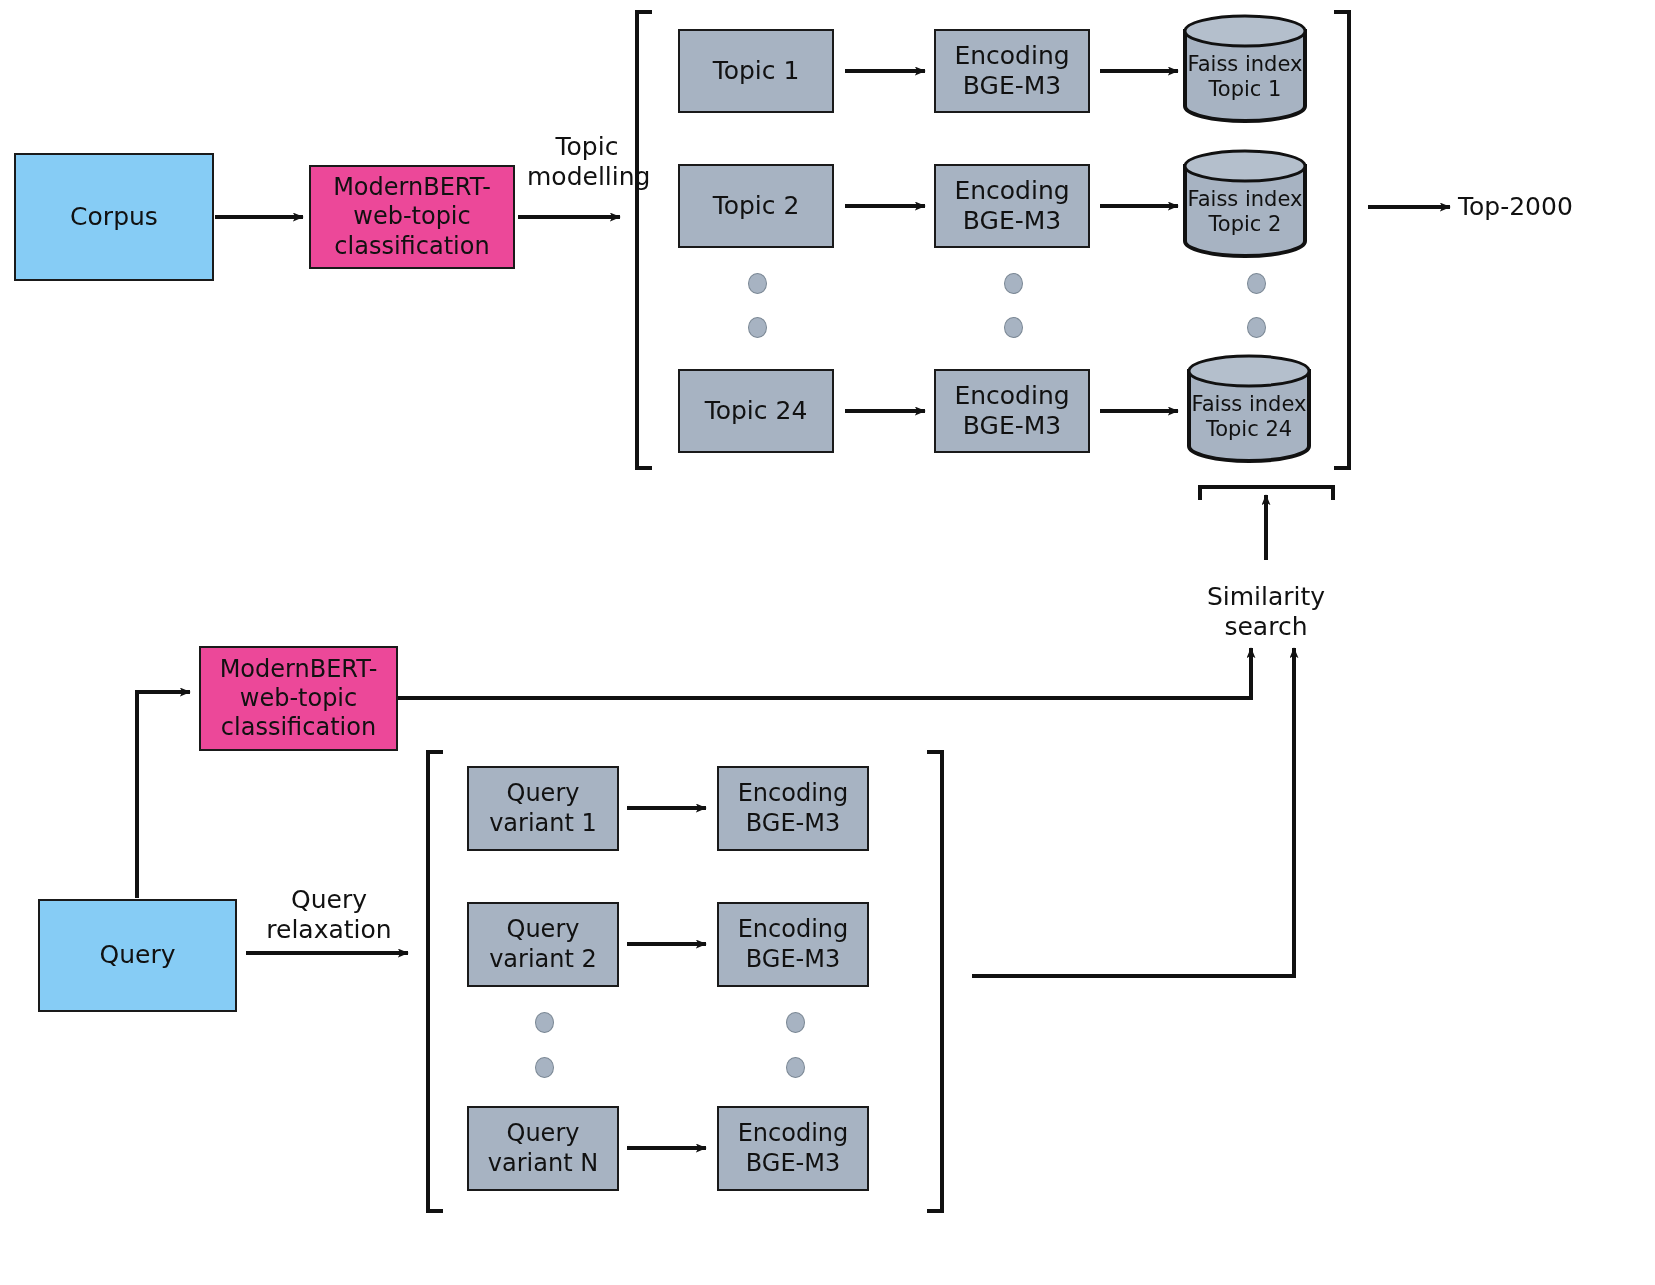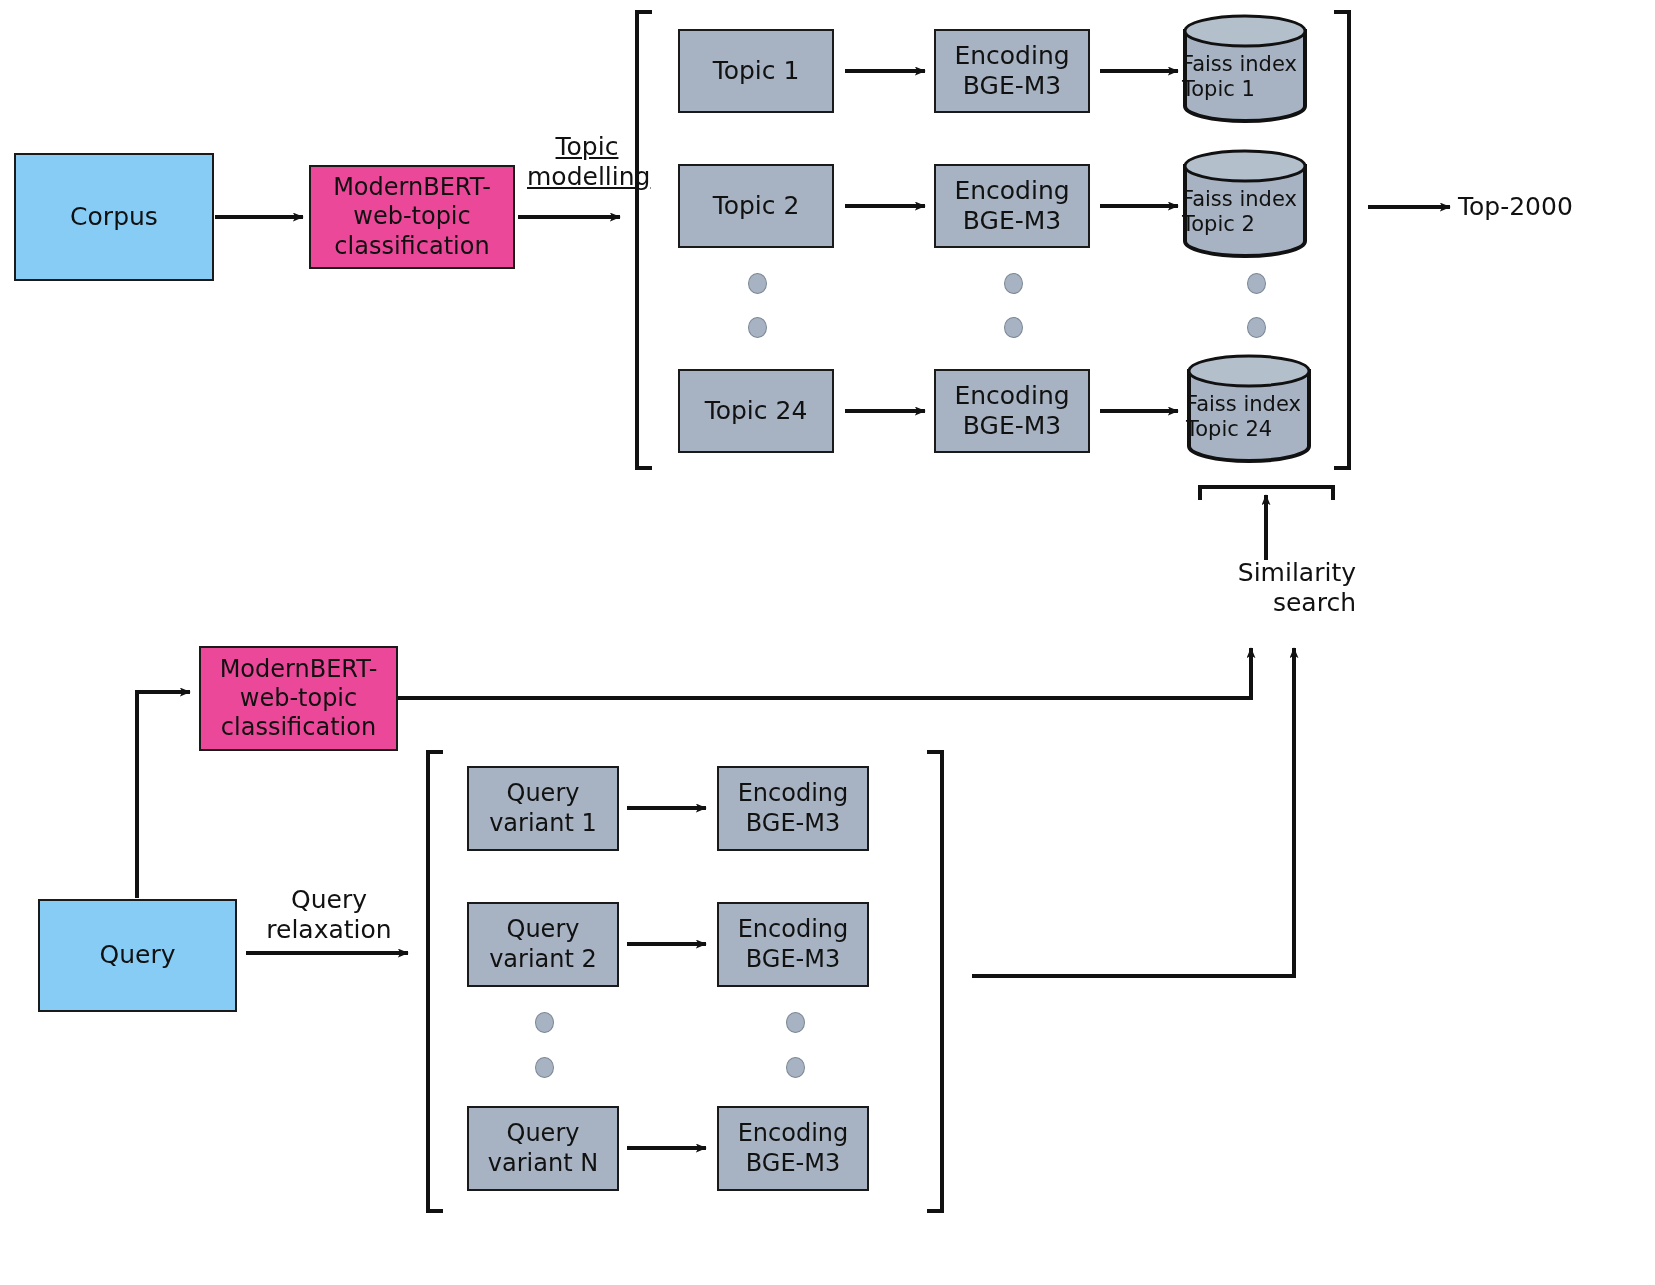--- a/index.html
+++ b/index.html
@@ -30,20 +30,21 @@
   .node.blue   { background: #86ccf5; }
   .node.green  { background: #ec4899; }
   .node.gray   { background: #a7b3c2; }
 
   .cyl {
     position: absolute;
   }
   .cyl .lbl {
     position: absolute;
     left: 0; right: 0;
+    text-align: center;
     color: #111;
     line-height: 1.2;
     white-space: pre-line;
     z-index: 3;
     pointer-events: none;
   }
   .flabel {
     position: absolute;
     color: #111111;
     text-align: center;
@@ -117,21 +118,21 @@
       <path d="M972,976 L1294,976 L1294,648" marker-end="url(#arrow)"></path>
     </g>
   </svg>
 
   <div class="node blue" style="left:14px; top:153px; width:200px; height:128px; font-size:25px;text-align:right;">Corpus</div>
 
   <div class="node green" style="left:309px; top:165px; width:206px; height:104px; font-size:24px;">ModernBERT-
 web-topic
 classification</div>
 
-  <div class="flabel" style="left:527px; top:132px; width:120px; font-size:25px;text-decoration:underline;">Topic
+  <div class="flabel" style="left:527px; top:132px; width:120px; font-size:25px;">Topic
 modelling</div>
 
   <div class="node gray" style="left:678px; top:29px; width:156px; height:84px; font-size:25px;">Topic 1</div>
   <div class="node gray" style="left:934px; top:29px; width:156px; height:84px; font-size:25px;">Encoding
 BGE-M3</div>
   <div class="cyl" style="left:1182px; top:14px; width:126px; height:110px;">
     <svg width="126" height="110" viewBox="0 0 126 110">
       <path d="M3,17 L3,92 A60,15 0 0 0 123,92 L123,17 Z" fill="#a7b3c2" stroke="#111" stroke-width="4"></path>
       <ellipse cx="63" cy="17" rx="60" ry="15" fill="#b4bfcc" stroke="#111" stroke-width="3"></ellipse>
     </svg>
@@ -165,21 +166,21 @@
     <svg width="126" height="110" viewBox="0 0 126 110">
       <path d="M3,17 L3,92 A60,15 0 0 0 123,92 L123,17 Z" fill="#a7b3c2" stroke="#111" stroke-width="4"></path>
       <ellipse cx="63" cy="17" rx="60" ry="15" fill="#b4bfcc" stroke="#111" stroke-width="3"></ellipse>
     </svg>
     <div class="lbl" style="top:38px; font-size:21px;">Faiss index
 Topic 24</div>
   </div>
 
   <div class="flabel" style="left:1458px; top:192px; width:180px; font-size:25px; text-align:left;">Top-2000</div>
 
-  <div class="flabel" style="left:1176px; top:558px; width:180px; font-size:25px;text-align:right;">Similarity
+  <div class="flabel" style="left:1176px; top:582px; width:180px; font-size:25px;">Similarity
 search</div>
 
   <div class="node green" style="left:199px; top:646px; width:199px; height:105px; font-size:24px;">ModernBERT-
 web-topic
 classification</div>
 
   <div class="node blue" style="left:38px; top:899px; width:199px; height:113px; font-size:25px;">Query</div>
 
   <div class="flabel" style="left:254px; top:885px; width:150px; font-size:25px;">Query
 relaxation</div>

